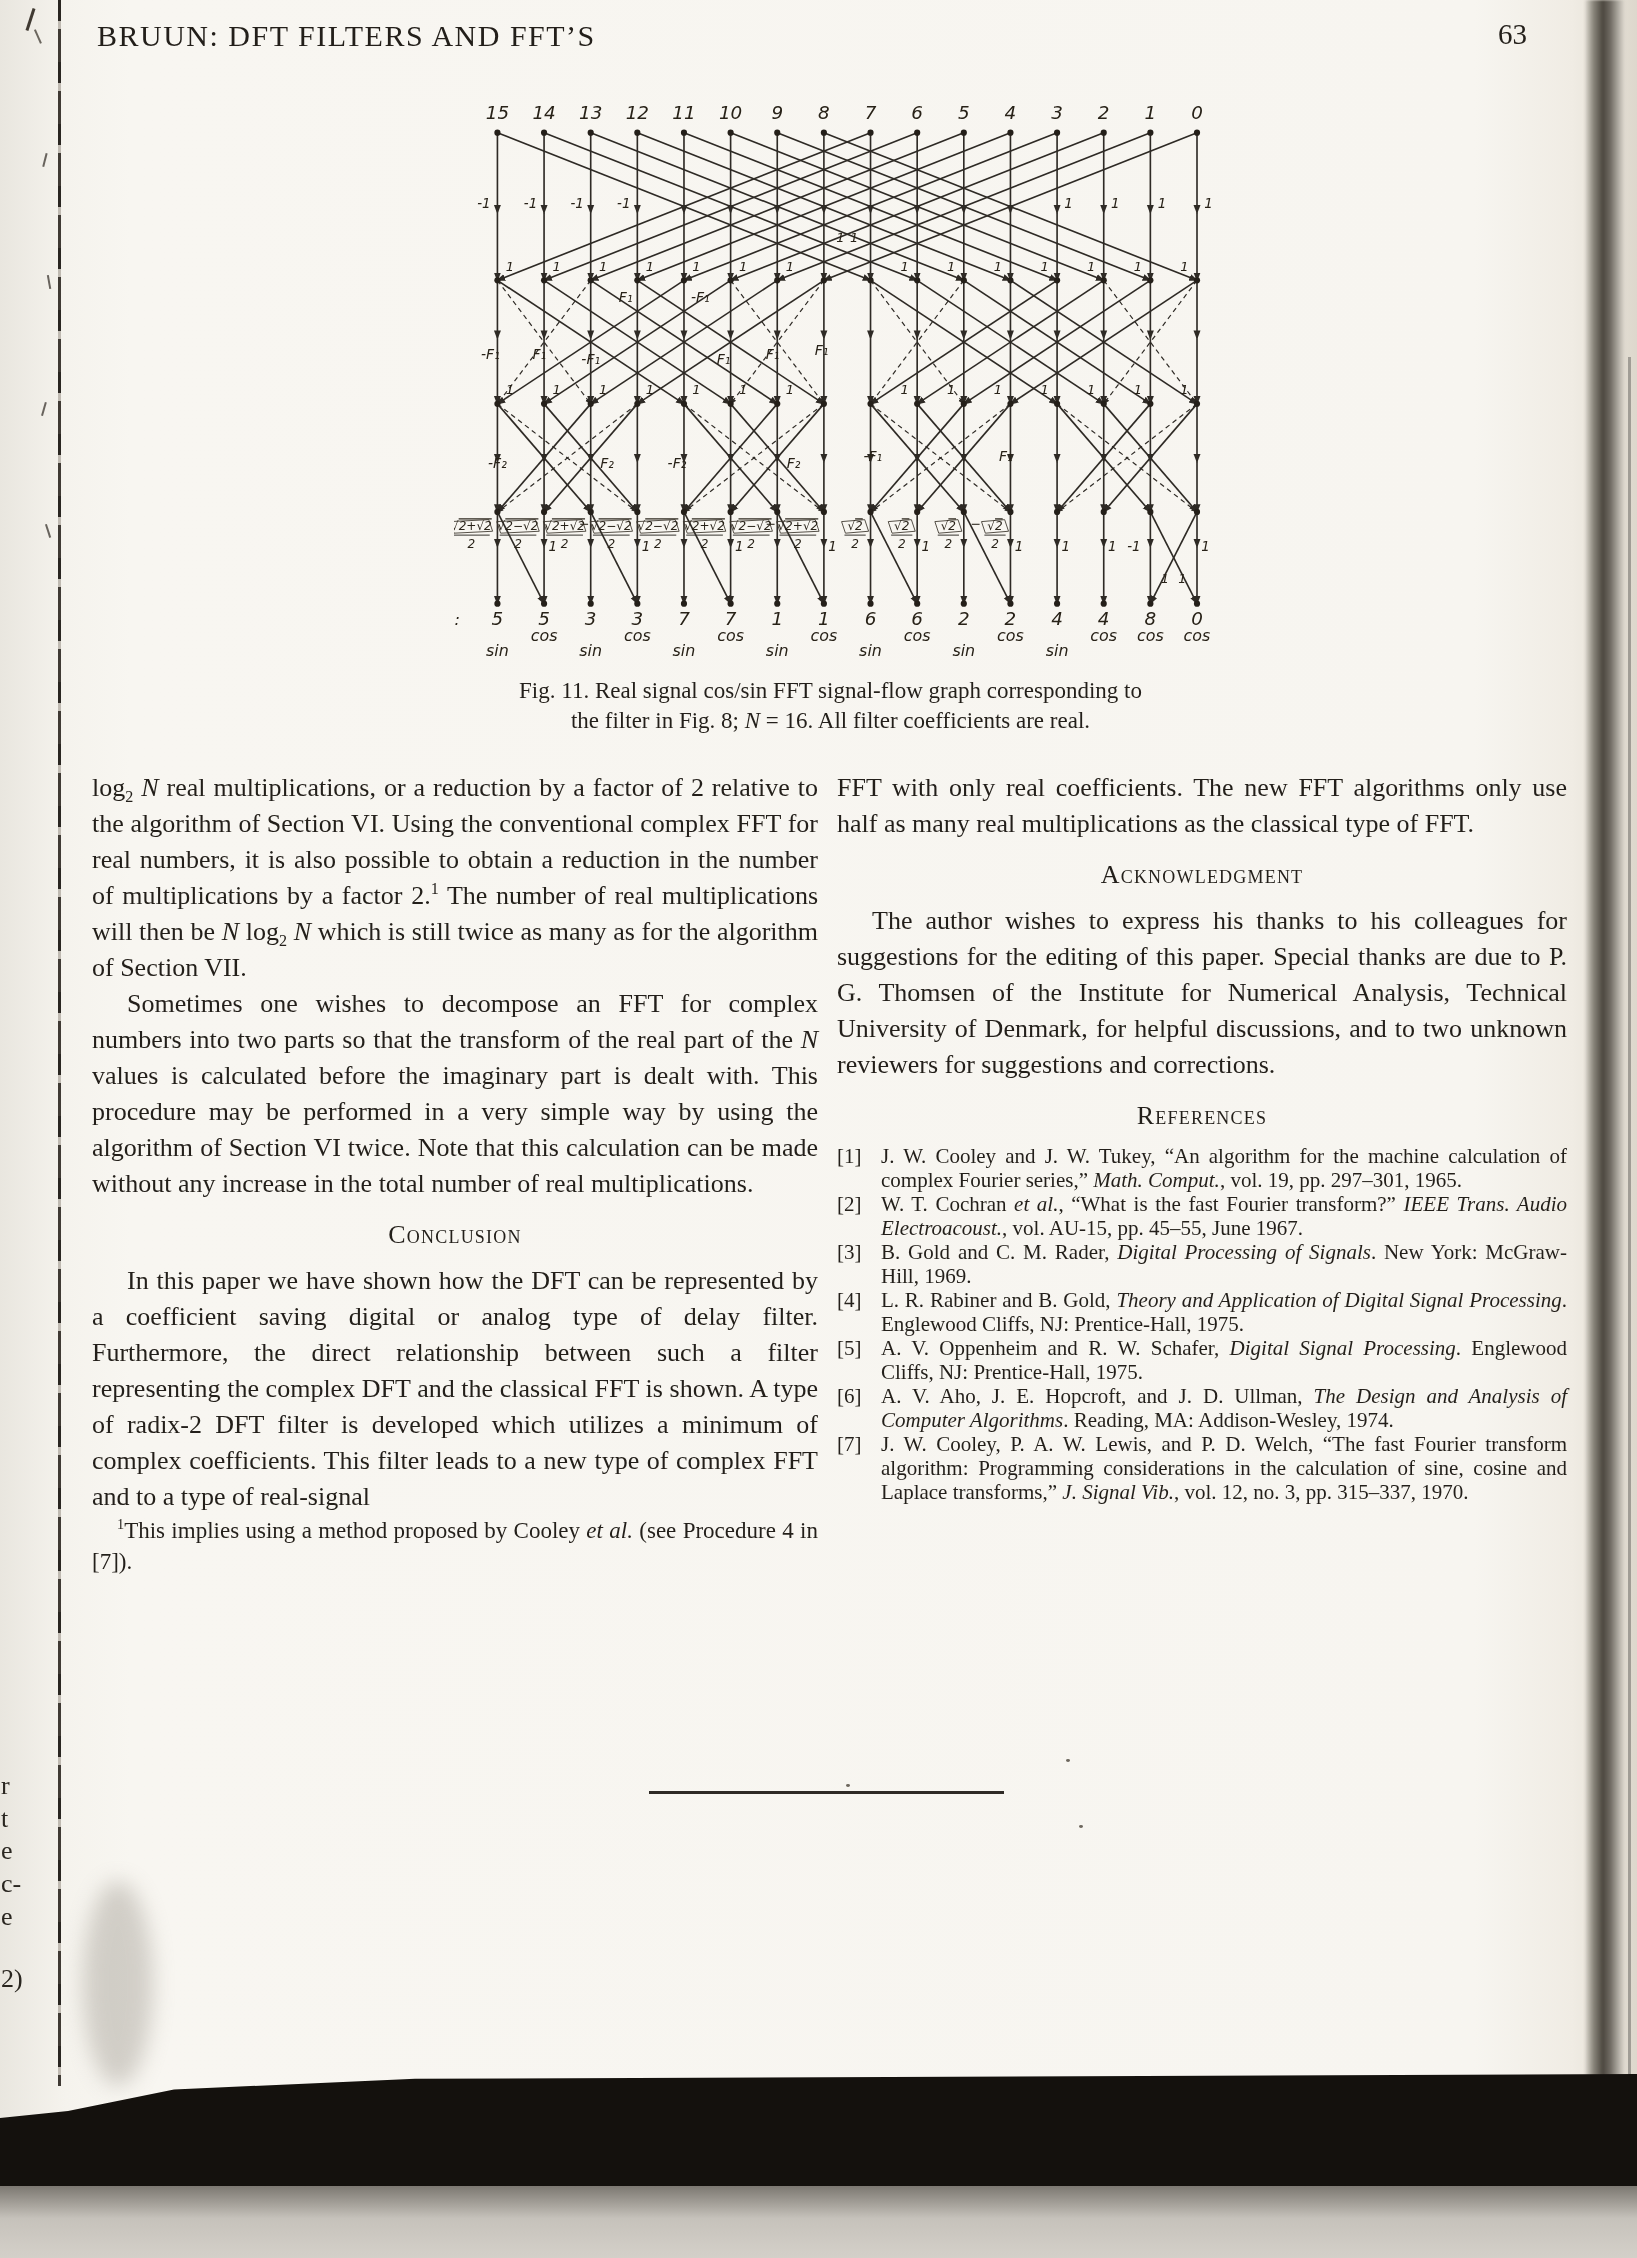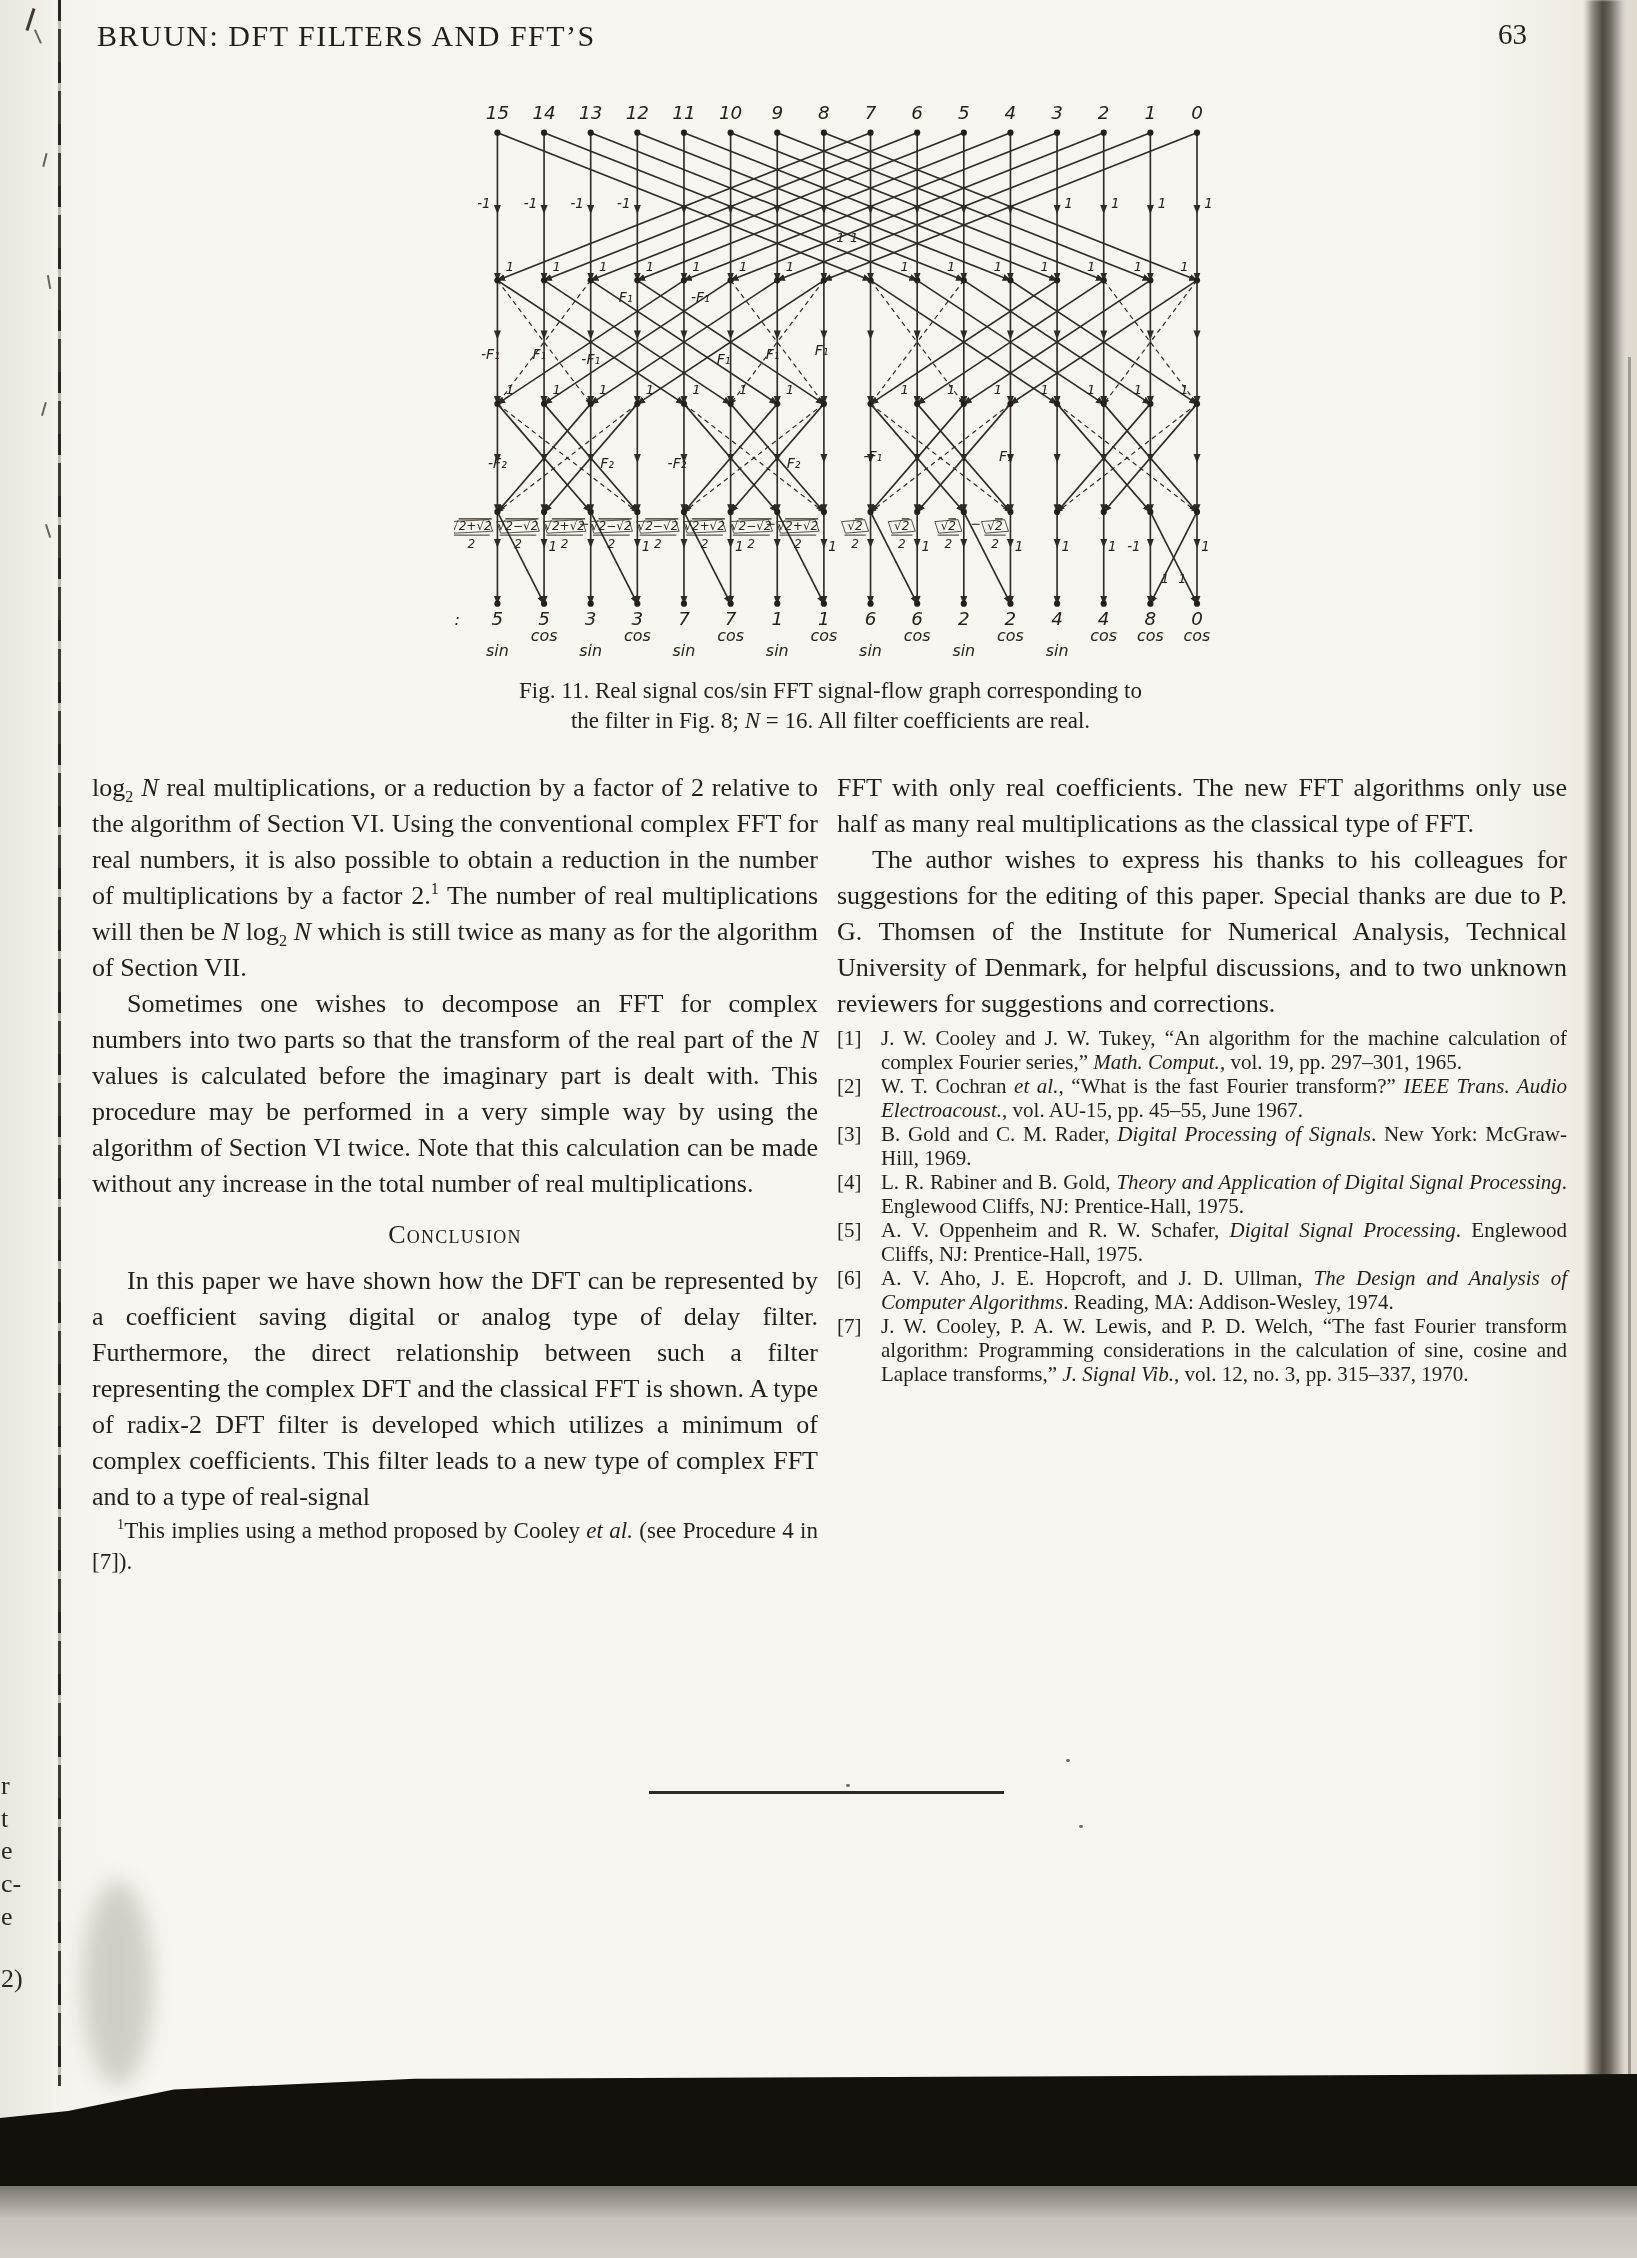--- a/index.html
+++ b/index.html
@@ -513,21 +513,23 @@
   <div class="col col-left">
     <p><span>log</span><sub>2</sub><span> </span><span style="font-style: italic;">N</span><span> real multiplications, or a reduction by a factor of 2 relative to the algorithm of Section VI.  Using the conventional complex FFT for real numbers, it is also possible to obtain a reduction in the number of multiplications by a factor 2.</span><sup>1</sup><span>  The number of real multiplications will then be </span><span style="font-style: italic;">N</span><span> log</span><sub>2</sub><span> </span><span style="font-style: italic;">N</span><span> which is still twice as many as for the algorithm of Section VII.</span></p>
     <p class="indent"><span>Sometimes one wishes to decompose an FFT for complex numbers into two parts so that the transform of the real part of the </span><span style="font-style: italic;">N</span><span> values is calculated before the imaginary part is dealt with.  This procedure may be performed in a very simple way by using the algorithm of Section VI twice.  Note that this calculation can be made without any increase in the total number of real multiplications.</span></p>
     <h3 class="sec">Conclusion</h3>
     <p class="indent"><span>In this paper we have shown how the DFT can be represented by a coefficient saving digital or analog type of delay filter.  Furthermore, the direct relationship between such a filter representing the complex DFT and the classical FFT is shown.  A type of radix-2 DFT filter is developed which utilizes a minimum of complex coefficients.  This filter leads to a new type of complex FFT and to a type of real-signal</span></p>
     <p class="footnote"><span class="fn-indent"></span><span><sup>1</sup><span>This implies using a method proposed by Cooley </span><span style="font-style: italic;">et al.</span><span> (see Procedure 4 in [7]).</span></span></p>
   </div>
 
   <div class="col col-right">
     <p><span>FFT with only real coefficients.  The new FFT algorithms only use half as many real multiplications as the classical type of FFT.</span></p>
+    <h3 class="sec">Acknowledgment</h3>
     <p class="indent"><span>The author wishes to express his thanks to his colleagues for suggestions for the editing of this paper.  Special thanks are due to P. G. Thomsen of the Institute for Numerical Analysis, Technical University of Denmark, for helpful discussions, and to two unknown reviewers for suggestions and corrections.</span></p>
+    <h3 class="sec">References</h3>
     <div class="refs" id="refs">
         <div class="ref">
           <span class="ref-label">[1]</span>
           <span class="ref-text"><span>J. W. Cooley and J. W. Tukey, “An algorithm for the machine calculation of complex Fourier series,” </span><span style="font-style: italic;">Math. Comput.</span><span>, vol. 19, pp. 297–301, 1965.</span></span>
         </div>
         <div class="ref">
           <span class="ref-label">[2]</span>
           <span class="ref-text"><span>W. T. Cochran </span><span style="font-style: italic;">et al.</span><span>, “What is the fast Fourier transform?” </span><span style="font-style: italic;">IEEE Trans. Audio Electroacoust.</span><span>, vol. AU-15, pp. 45–55, June 1967.</span></span>
         </div>
         <div class="ref">

